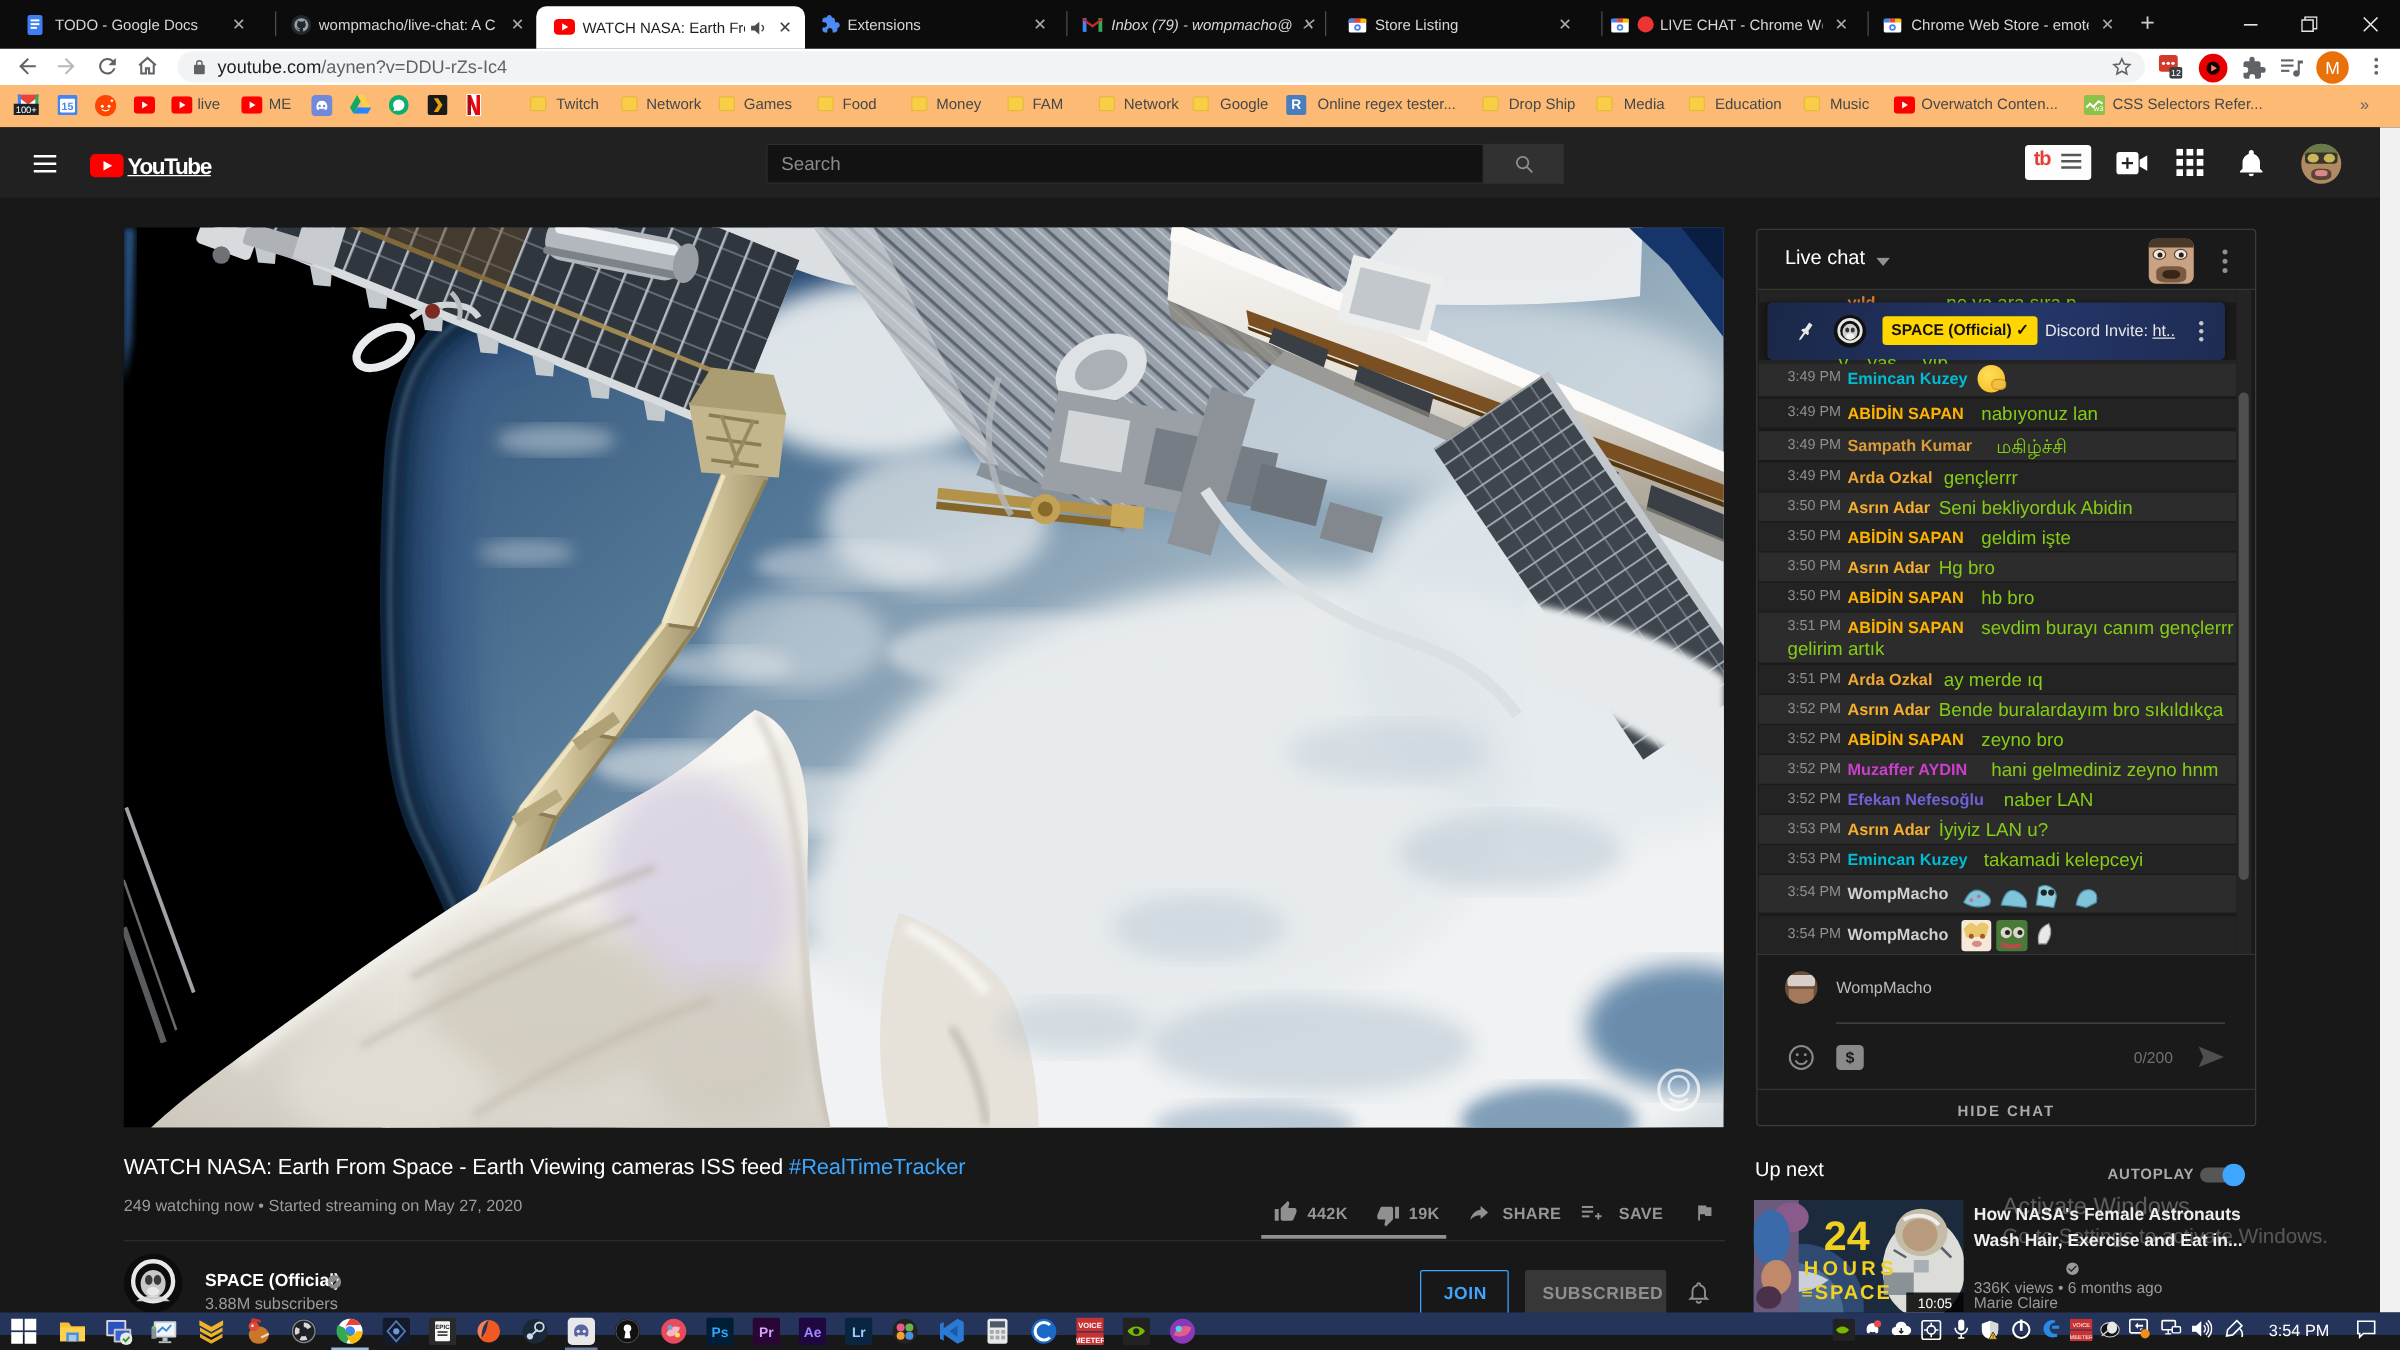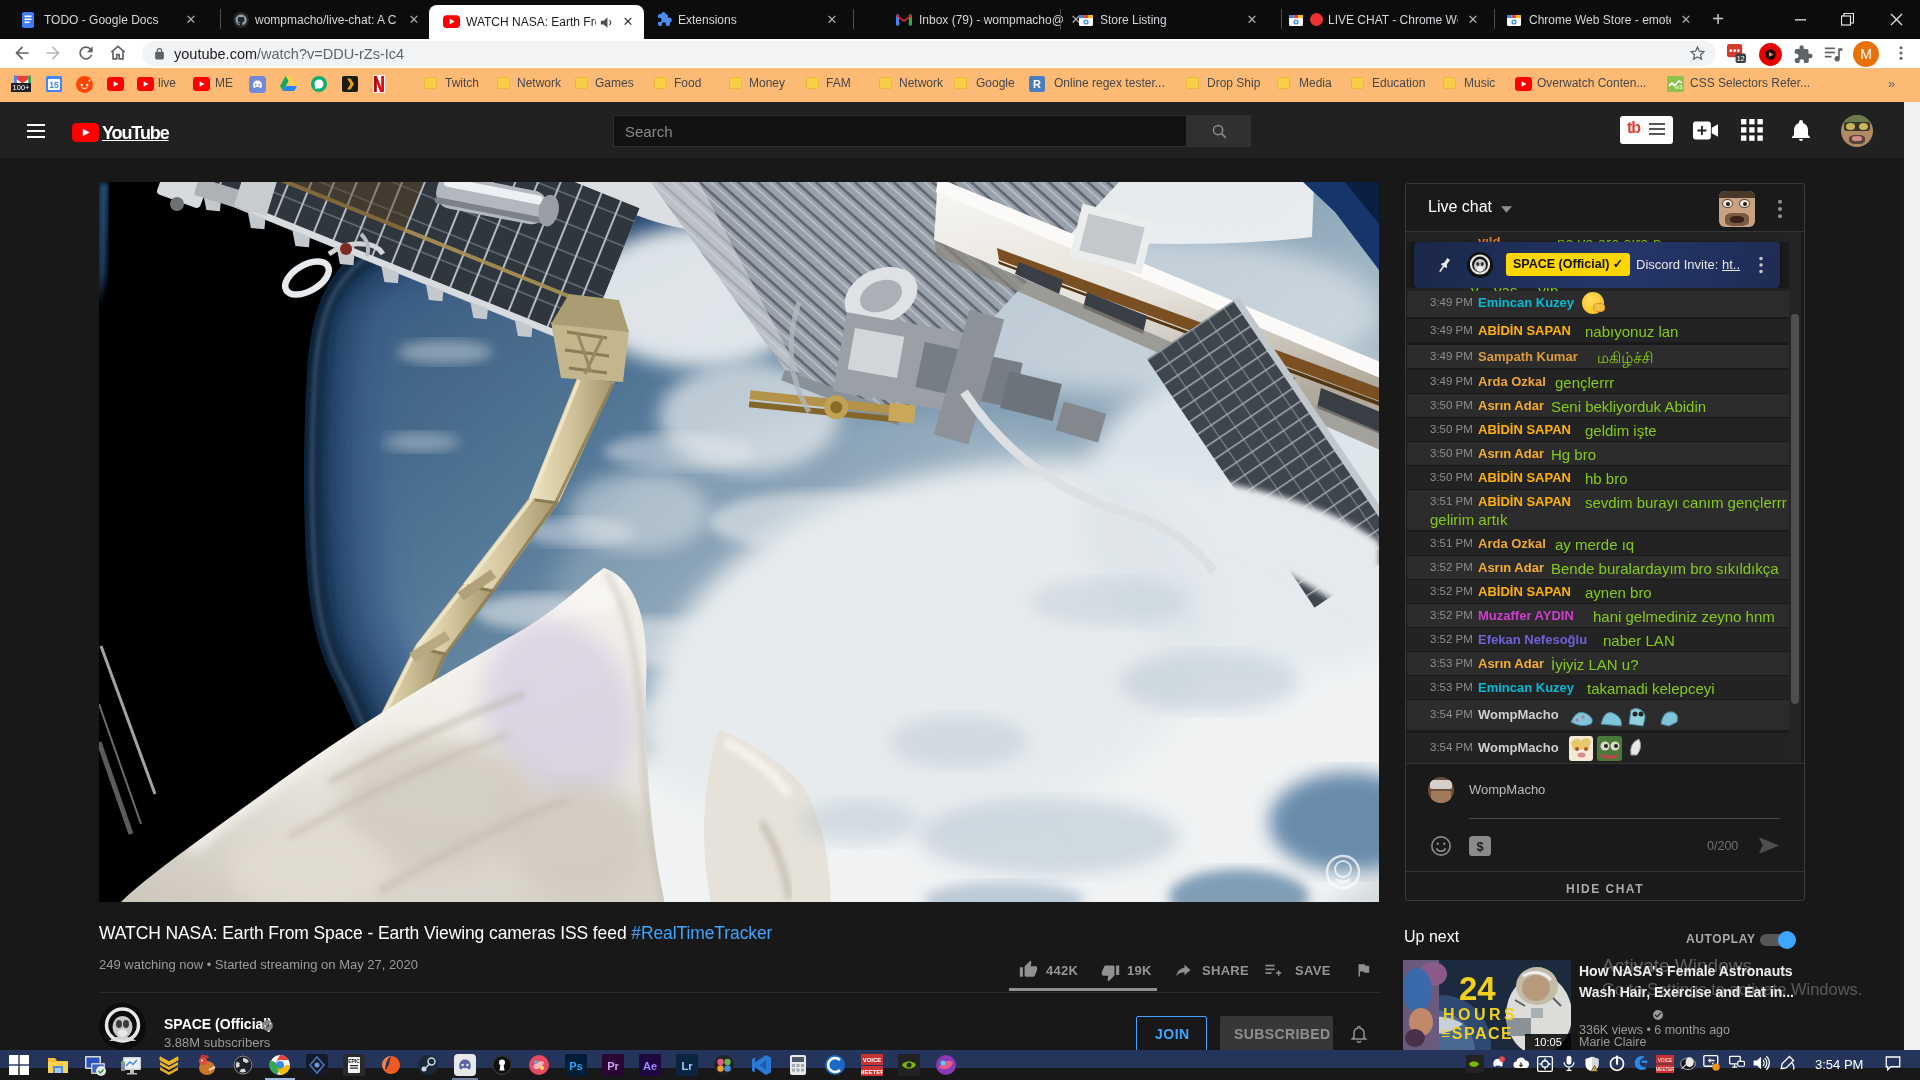--- a/index.html
+++ b/index.html
@@ -70,21 +70,21 @@
 
   <div class="tab" style="left:648px;width:200px;">
     <svg class="fav" style="left:8px;" viewBox="0 0 16 16">
         <path d="M13 6h-1.5V4.2C11.5 3 10.5 2 9.3 2H9c-.2-1.1-1-2-2.2-2S4.8.9 4.6 2H3.2C2 2 1 3 1 4.2v1.9H2.6c1.2 0 2.2 1 2.2 2.2s-1 2.2-2.2 2.2H1v1.9C1 13.7 2 14.7 3.2 14.7h1.9v-1.6c0-1.2 1-2.2 2.2-2.2s2.2 1 2.2 2.2v1.6h1.9c1.2 0 2.2-1 2.2-2.2V11c1.1-.2 2-1.1 2-2.3 0-1.3-.9-2.4-2-2.6z" fill="#4c8bf5" transform="translate(1,0) scale(0.95)"></path>
       </svg>
     <div class="title" style="left:30px;width:120px;">Extensions</div>
     <div class="tx" style="left:176px;">✕</div>
   </div>
   <div class="tabsep" style="left:853px;"></div>
 
-  <div class="tab" style="left:890px;width:196px;">
+  <div class="tab" style="left:860px;width:196px;font-style:italic;">
     <svg class="fav" style="left:6px;" viewBox="0 0 16 16">
         <rect x="0" y="2.5" width="3.2" height="11" fill="#4285f4"></rect>
         <rect x="12.8" y="2.5" width="3.2" height="11" fill="#34a853"></rect>
         <path d="M0 4l8 6 8-6V2.8L8 8.6 0 2.8z" fill="#ea4335"></path>
         <path d="M0 2.8L8 8.6l8-5.8" fill="none" stroke="#c5221f" stroke-width="1.4"></path>
       </svg>
     <div class="title" style="left:29px;width:148px;">Inbox (79) - wompmacho@</div>
     <div class="tx" style="left:178px;">✕</div>
   </div>
   <div class="tabsep" style="left:1060px;"></div>
@@ -171,21 +171,21 @@
   <svg class="navic" style="position:absolute;left:108px;top:4px;" width="20" height="20" viewBox="0 0 24 24" fill="none" stroke="#5f6368" stroke-width="2">
       <path d="M4 11l8-7 8 7"></path>
       <path d="M6 10v9h4.5v-5h3v5H18v-9"></path>
     </svg>
 </div>
 <div id="omnibox"></div>
 <div>
   <svg class="abs" style="left:153px;top:47px;" width="13" height="14" viewBox="0 0 24 24" fill="#5f6368">
       <path d="M18 8h-1V6A5 5 0 0 0 7 6v2H6a2 2 0 0 0-2 2v10a2 2 0 0 0 2 2h12a2 2 0 0 0 2-2V10a2 2 0 0 0-2-2zM9 6a3 3 0 0 1 6 0v2H9V6z"></path>
     </svg>
-  <div class="abs" style="left:174px;top:46px;font-size:14.5px;color:#202124;">youtube.com<span style="color:#5f6368;">/watch?v=DDU-rZs-Ic4</span></div>
+  <div class="abs" style="left:174px;top:46px;font-size:14.5px;color:#202124;">youtube.com<span style="color:#5f6368;">/aynen?v=DDU-rZs-Ic4</span></div>
   <svg class="abs" style="left:1689px;top:45px;" width="17" height="17" viewBox="0 0 24 24" fill="none" stroke="#5f6368" stroke-width="1.8">
       <path d="M12 3l2.7 5.8 6.3.7-4.7 4.3 1.3 6.2L12 16.9 6.4 20l1.3-6.2L3 9.5l6.3-.7z"></path>
     </svg>
 </div>
 
 <div>
   <svg class="abs" style="left:1727px;top:44px;" width="19" height="19" viewBox="0 0 20 20">
       <rect x="0" y="0" width="16" height="14" rx="2.5" fill="#d33a2c"></rect>
       <circle cx="4" cy="7" r="1.4" fill="#fff"></circle>
       <circle cx="8" cy="7" r="1.4" fill="#fff"></circle>
@@ -475,21 +475,21 @@
       <span class="cmsg" style="left:148px;">ay merde ıq</span>
     </div>
   <div class="crow lt" style="top:372px;">
       <span class="cts">3:52 PM</span>
       <span class="cun" style="color:#f5af2e;">Asrın Adar</span>
       <span class="cmsg" style="left:144px;">Bende buralardayım bro sıkıldıkça</span>
     </div>
   <div class="crow dk" style="top:396px;">
       <span class="cts">3:52 PM</span>
       <span class="cun" style="color:#ffb300;">ABİDİN SAPAN</span>
-      <span class="cmsg" style="left:178px;">aynen bro</span>
+      <span class="cmsg" style="left:178px;">zeyno bro</span>
     </div>
   <div class="crow lt" style="top:420px;">
       <span class="cts">3:52 PM</span>
       <span class="cun" style="color:#cc3fcc;">Muzaffer AYDIN</span>
       <span class="cmsg" style="left:186px;">hani gelmediniz zeyno hnm</span>
     </div>
   <div class="crow dk" style="top:444px;">
       <span class="cts">3:52 PM</span>
       <span class="cun" style="color:#6e62d8;">Efekan Nefesoğlu</span>
       <span class="cmsg" style="left:196px;">naber LAN</span>

